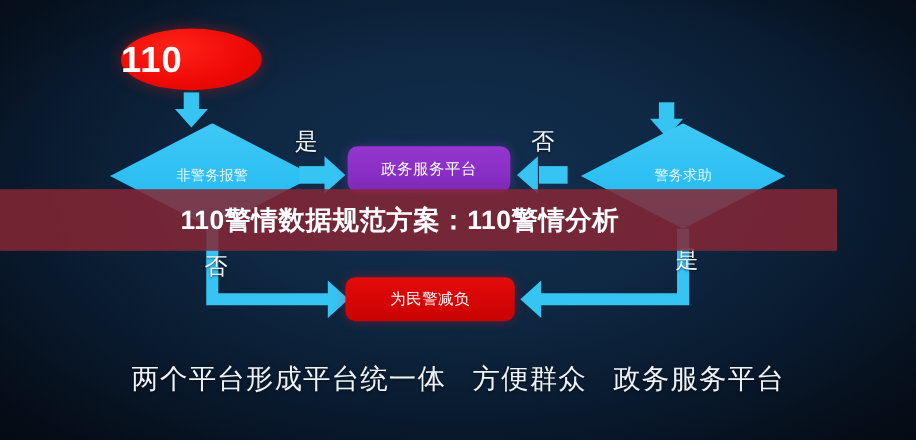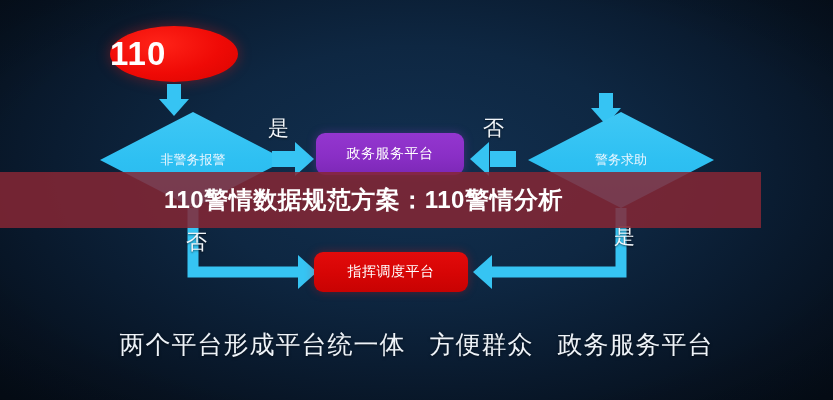--- a/index.html
+++ b/index.html
@@ -219,21 +219,21 @@
       <span>政务服务平台</span>
     </div>
 
     <div class="arrow arrow-head-right" style="left:298px; top:255px;"></div>
     <div class="arrow arrow-head-left" style="left:473px; top:255px;"></div>
 
     <div class="yn-label" style="left:186px; top:228px;">否</div>
     <div class="yn-label" style="left:614px; top:222px;">是</div>
 
     <div class="proc-box box-cmd">
-      <span>指挥调度平台</span>
+      <span>为民警减负</span>
     </div>
 
     <div class="caption-row">
       <span class="caption-item">两个平台形成平台统一体</span>
       <span class="caption-item">方便群众</span>
       <span class="caption-item">政务服务平台</span>
     </div>
 
   </div>
 

